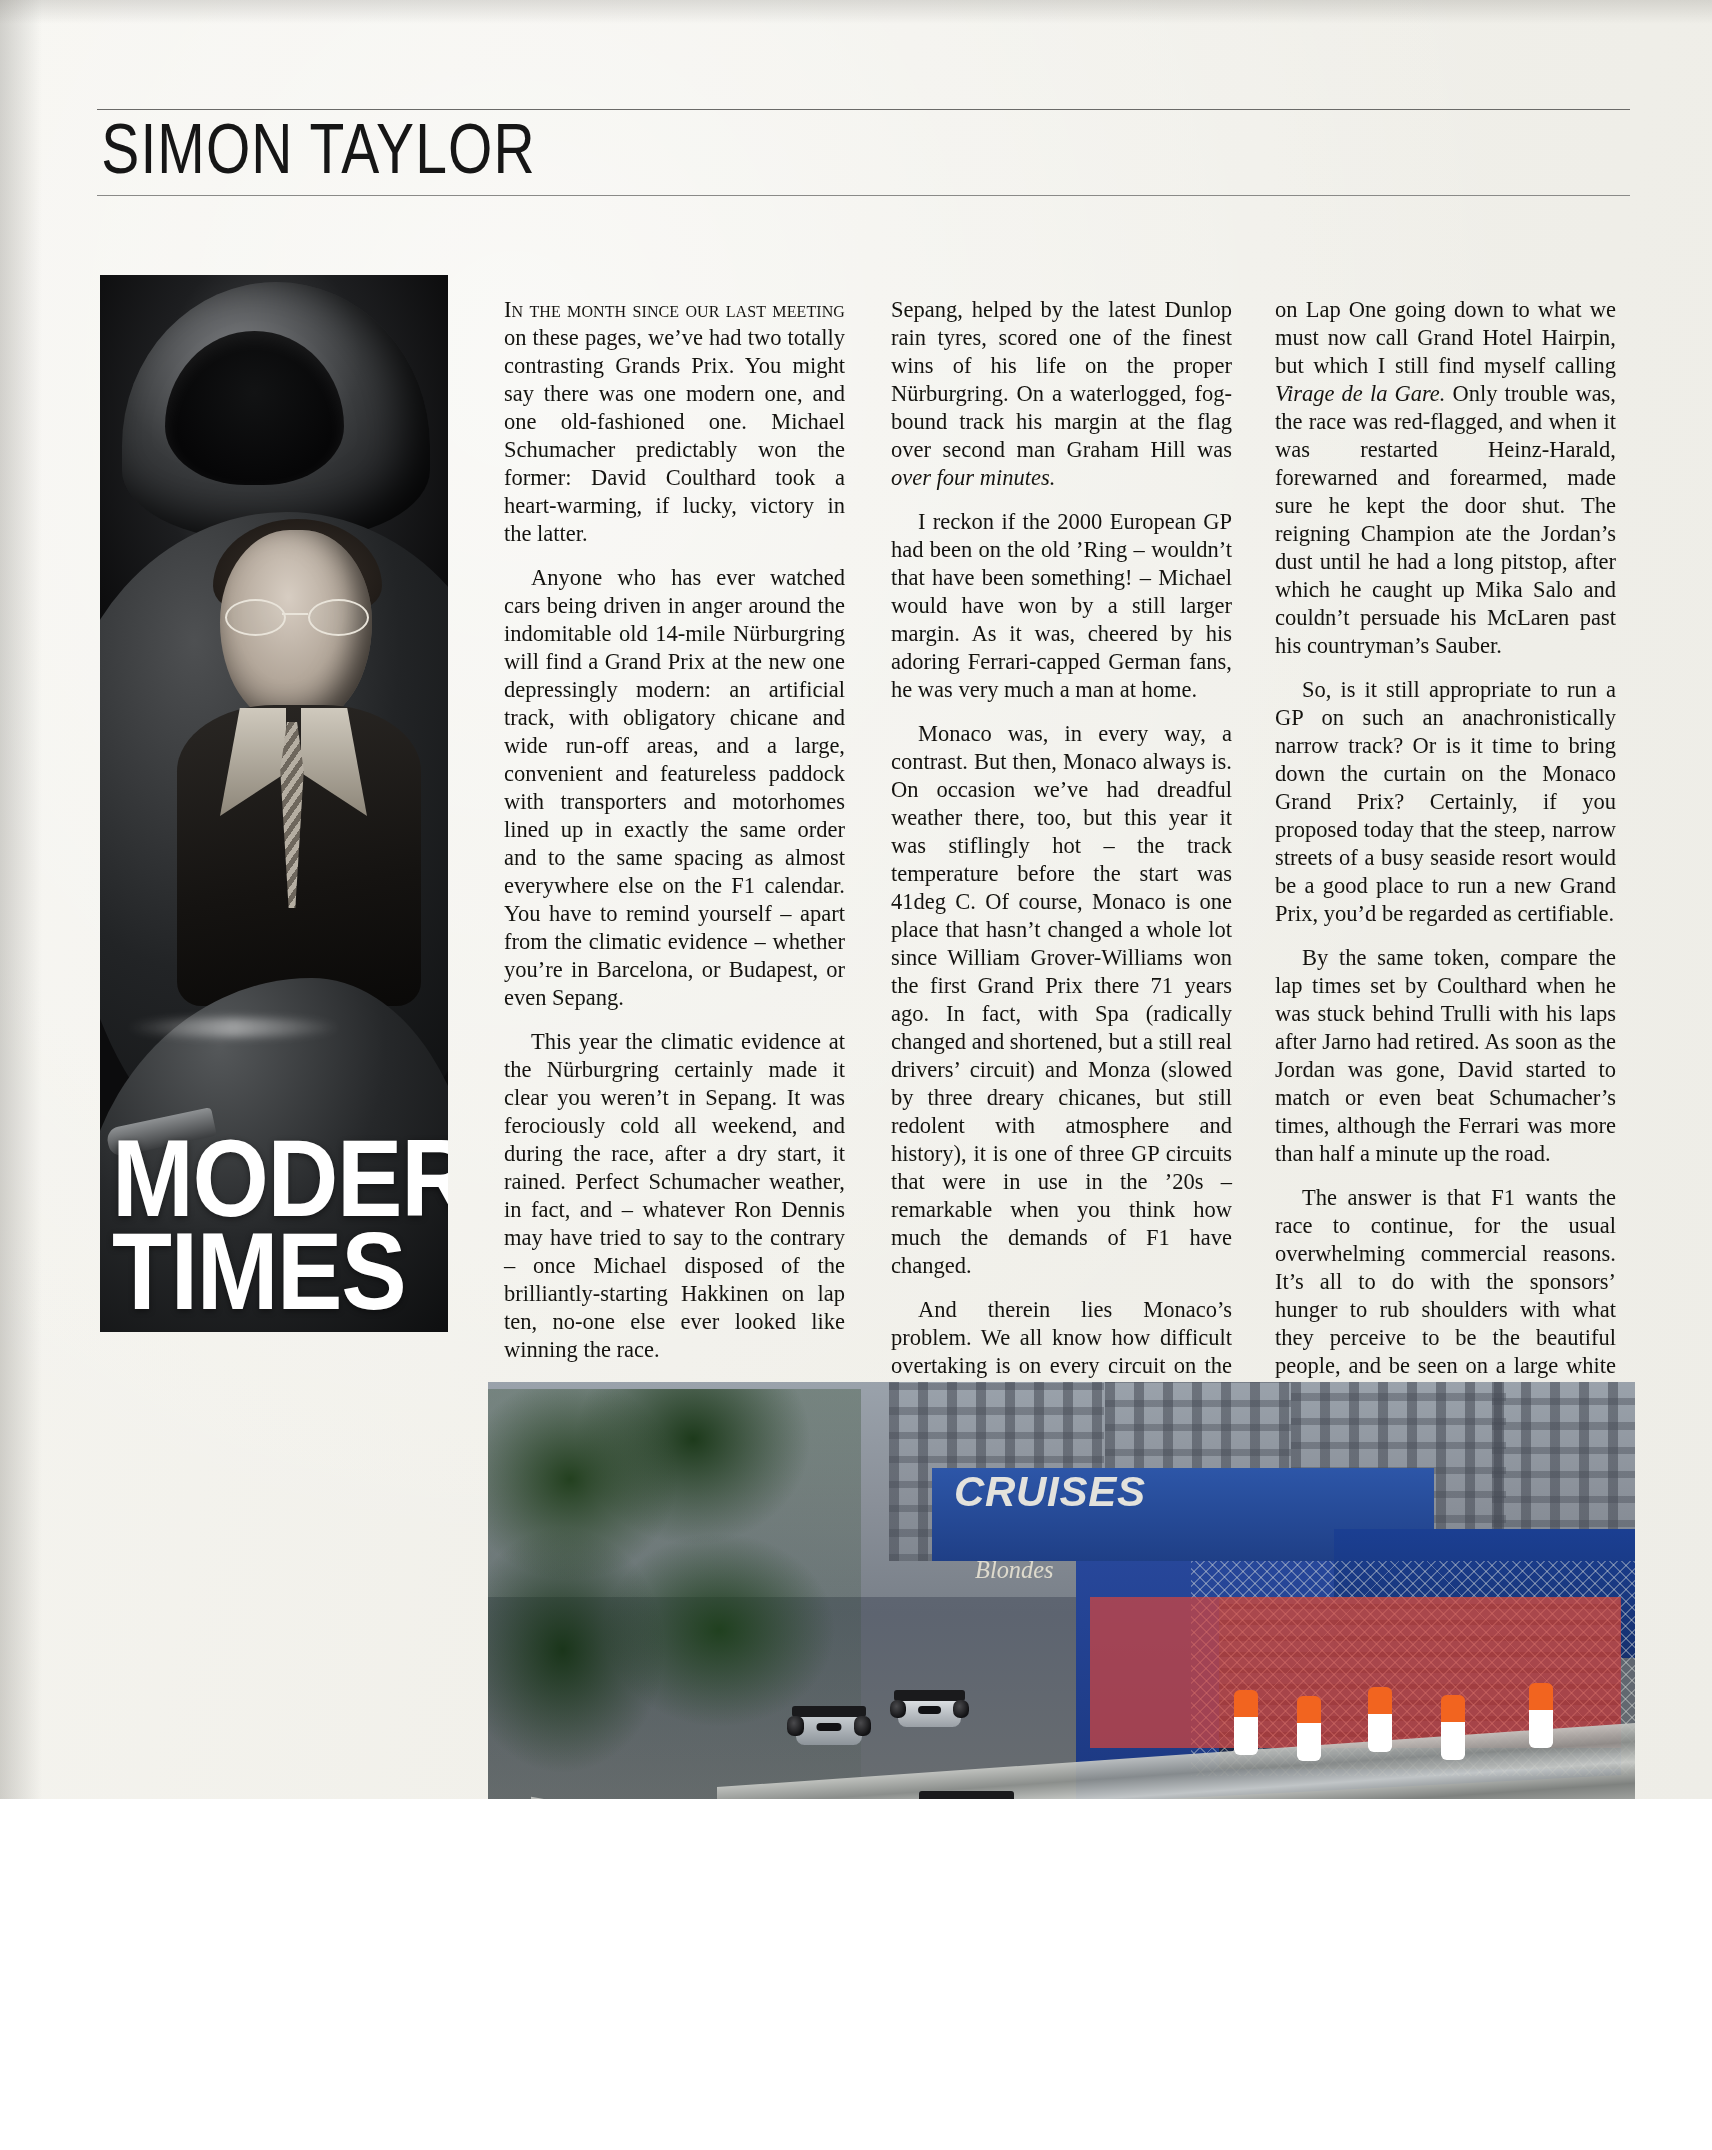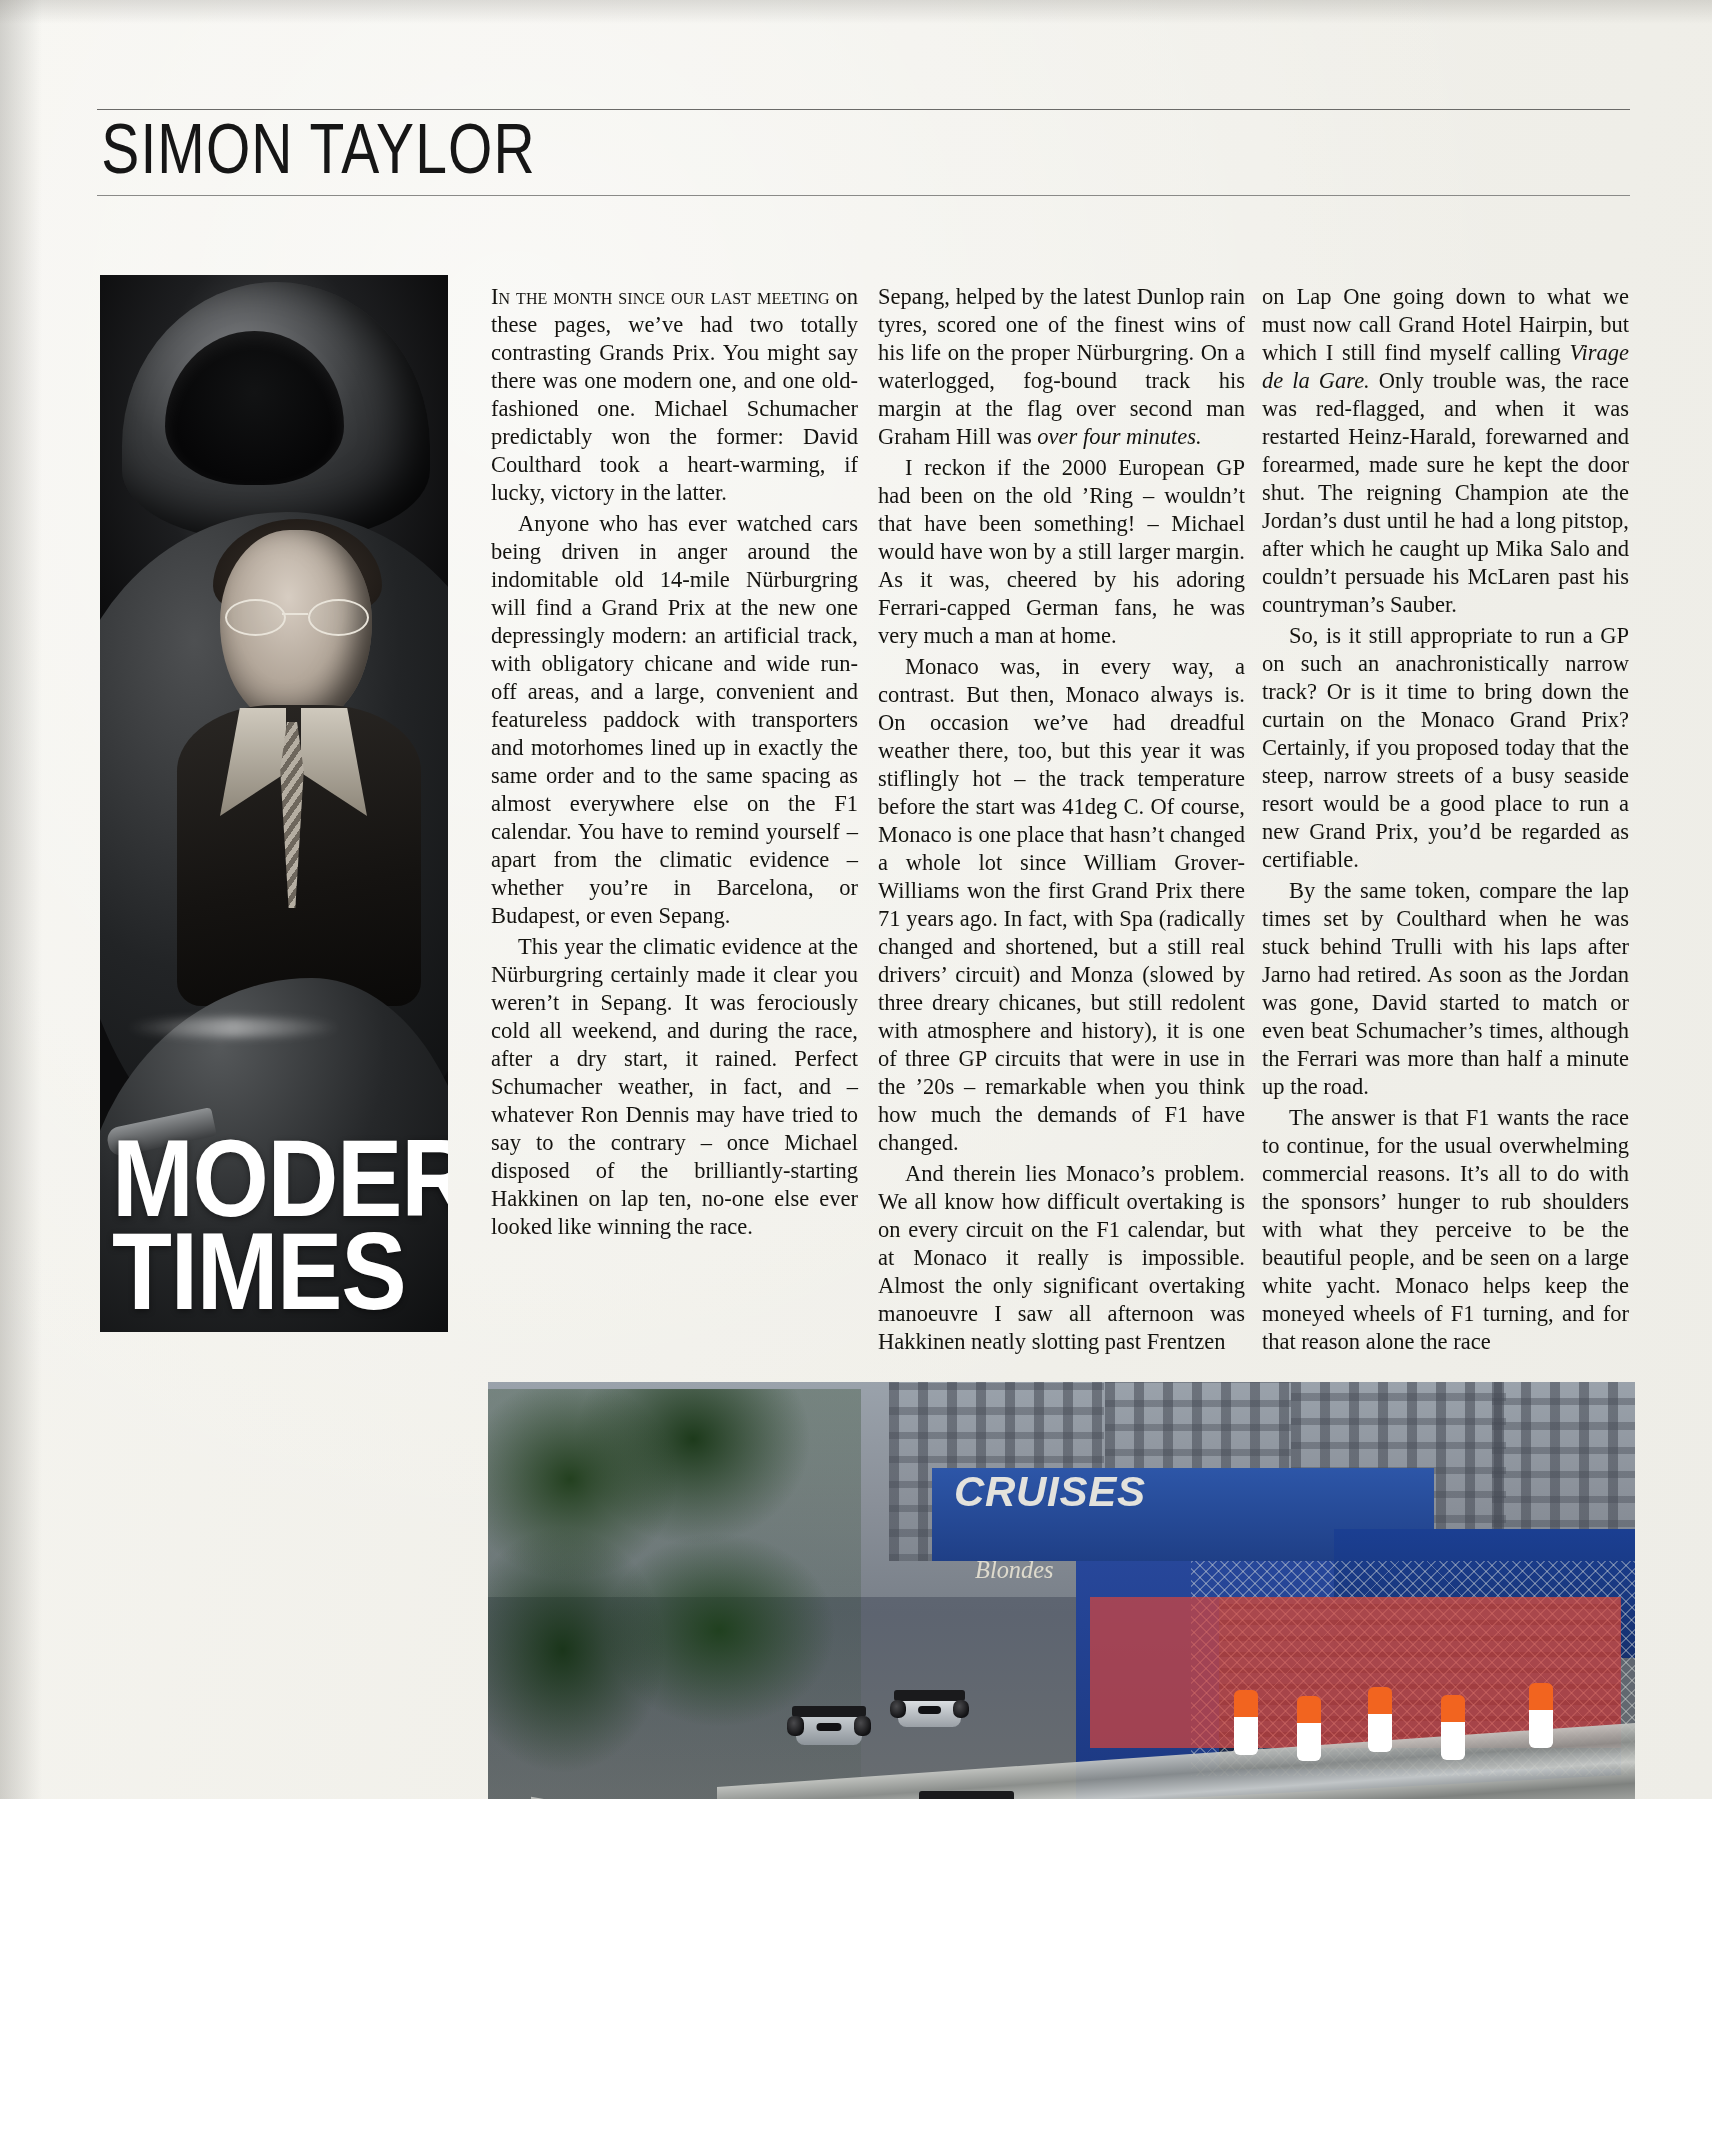--- a/index.html
+++ b/index.html
@@ -226,21 +226,21 @@
     top: 280px;
     width: 373px;
     font-family: "Liberation Serif", serif;
     font-size: 22.5px;
     line-height: 28px;
     color: #14130f;
     text-align: justify;
     text-justify: inter-word;
     hyphens: none;
   }
-  .col p { margin: 3px; text-indent: 27px; }
+  .col p { margin: 16px; text-indent: 27px; }
   .col p.first { text-indent: 0; }
   .col p.first .dropcaps {
     font-variant: small-caps;
     font-size: 1.0em;
     letter-spacing: 0.1px;
   }
   #col1 { left: 488px;  height: 1054px; }
   #col2 { left: 875px; height: 1054px; }
   #col3 { left: 1259px; height: 1054px; }
   .col em { font-style: italic; }

